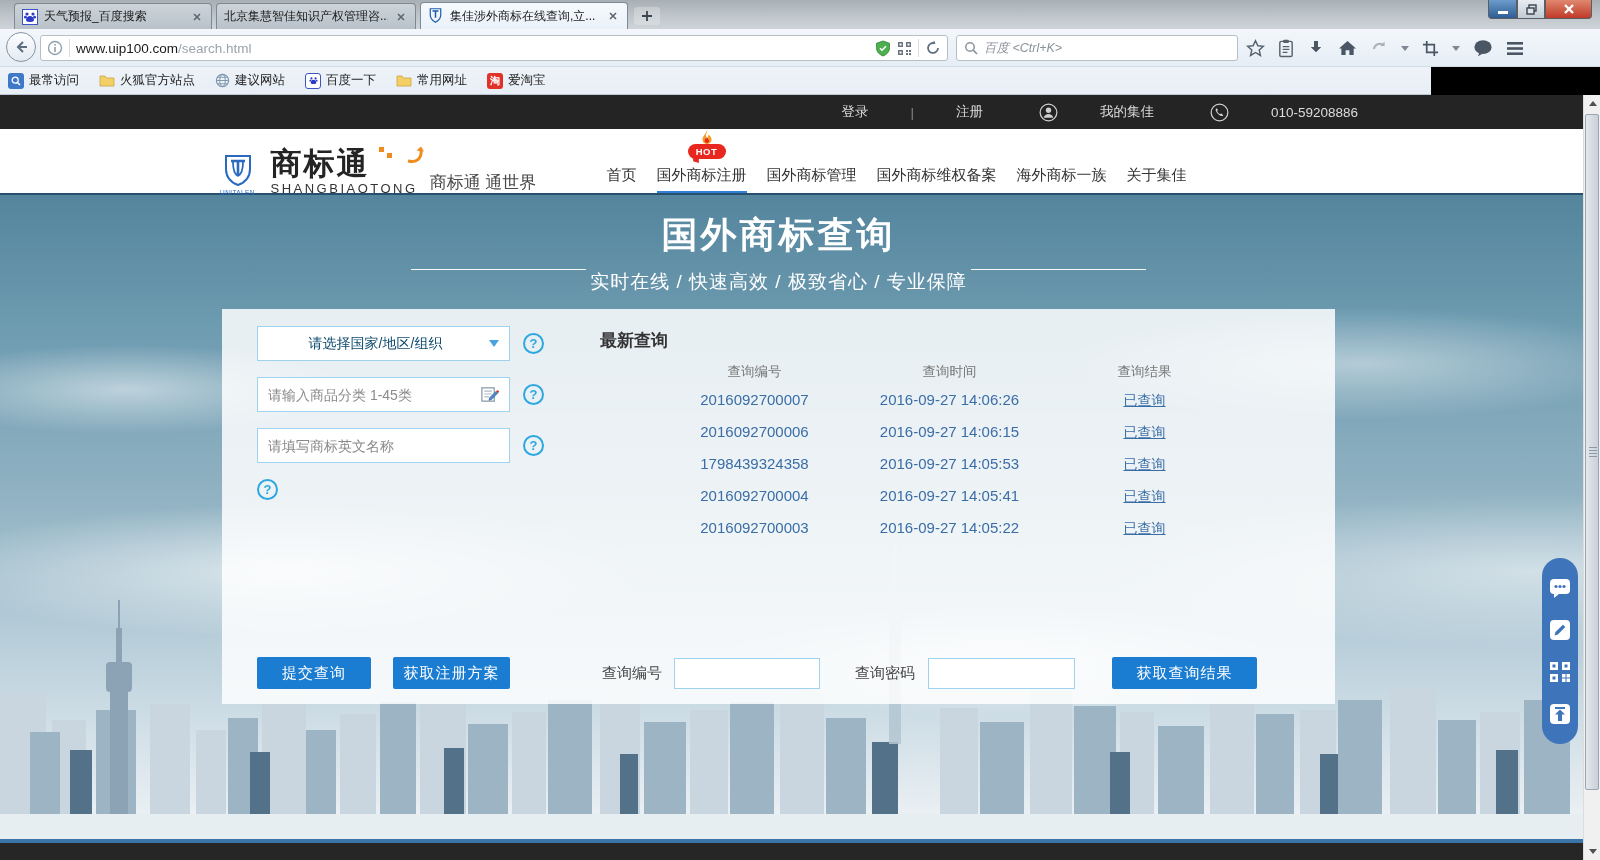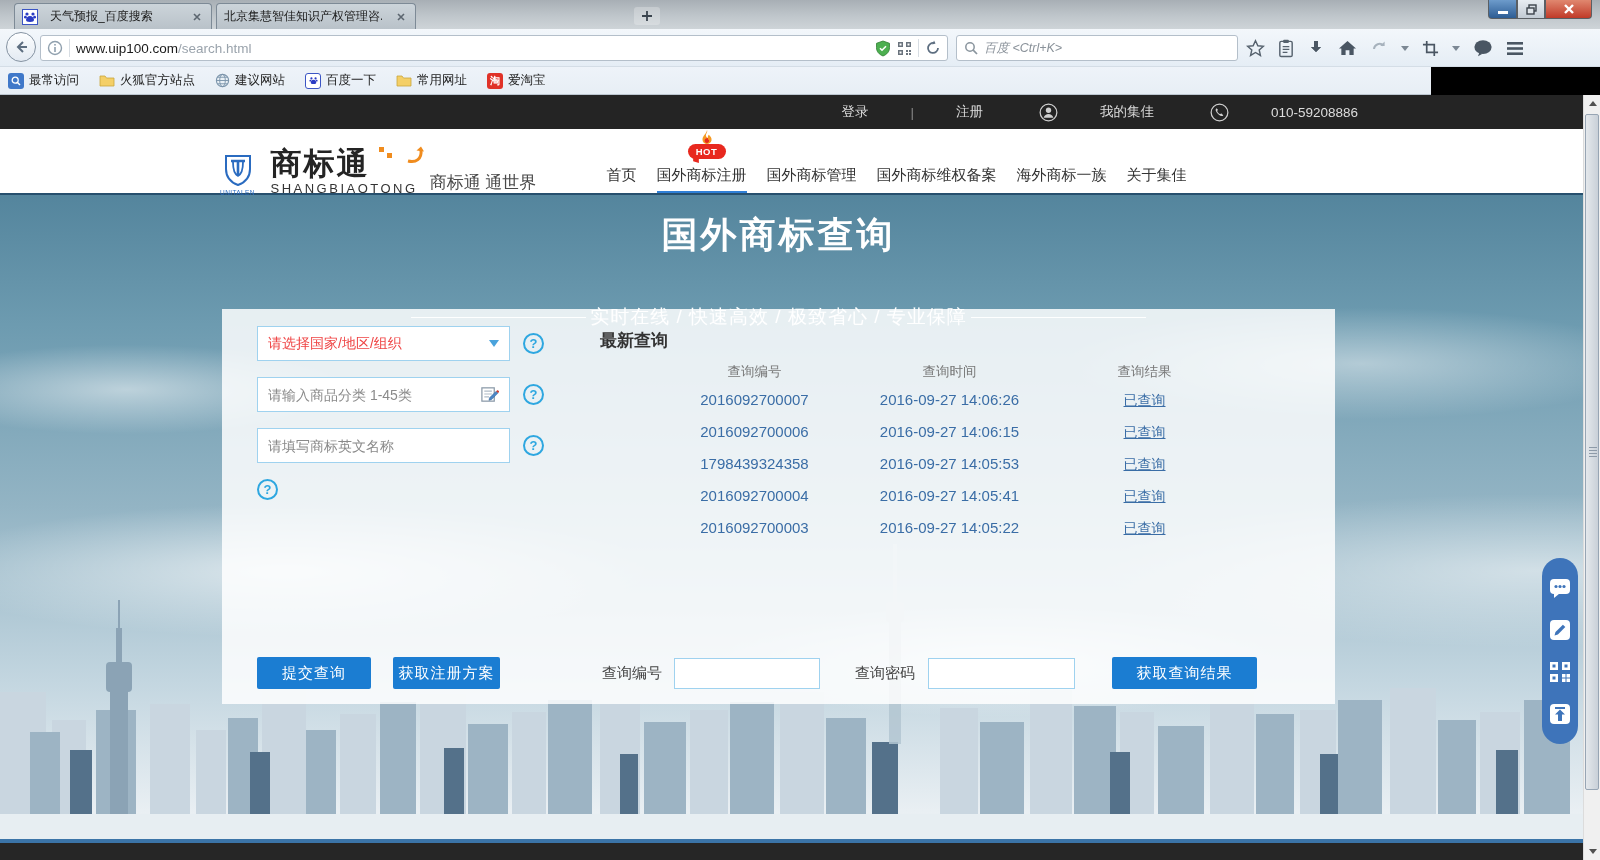--- a/index.html
+++ b/index.html
@@ -4,21 +4,21 @@
 <style>
   * { box-sizing: border-box; margin: 0; padding: 0; }
   html,body { width:1600px; height:860px; overflow:hidden; font-family:"Liberation Sans",sans-serif; background:#000; }
   svg { display:block; }
 
   
   .titlebar { position:absolute; left:0; top:0; width:1600px; height:29px;
     background:linear-gradient(180deg,#a8afb5 0%,#bfc6cb 55%,#ced4d8 100%); }
   .tab { position:absolute; top:3px; height:26px; border:1px solid #7d8a96; border-bottom:none;
     border-radius:4px 4px 0 0; background:linear-gradient(180deg,#ccd4da,#b9c2c9);
-    display:flex; align-items:center; padding:0 7px; gap:12px; font-size:12px; color:#1a1a1a; cursor:default; }
+    display:flex; align-items:center; padding:0 7px; gap:6px; font-size:12px; color:#1a1a1a; cursor:default; }
   .tab.active { background:linear-gradient(180deg,#f6fafd 0%,#e9f1f8 100%); height:27px; top:2px; z-index:3; }
   .tab-title { flex:1; overflow:hidden; white-space:nowrap; }
   .tab-close { width:14px; height:14px; flex:0 0 auto; }
   .favicon { width:16px; height:16px; flex:0 0 auto; }
   .newtab-btn { position:absolute; top:7px; height:18px; width:26px; border-radius:3px;
     background:rgba(255,255,255,.25); display:flex; align-items:center; justify-content:center; }
   .winbtns { position:absolute; top:0; right:8px; display:flex; }
   .winbtn { height:19px; border:1px solid #5a5f64; border-top:none; display:flex; align-items:center; justify-content:center; }
   .winbtn.min { width:29px; border-radius:0 0 0 4px; background:linear-gradient(180deg,#6d9bcb,#2d5d94); }
   .winbtn.restore { width:28px; background:linear-gradient(180deg,#e8edf2,#c2cbd4); }
@@ -82,31 +82,31 @@
   .hero { position:absolute; left:0; top:100px; width:1583px; height:648px; overflow:hidden;
     background-image:
       radial-gradient(ellipse 320px 64px at 8% 30%, rgba(255,255,255,.5), transparent 70%),
       radial-gradient(ellipse 420px 80px at 86% 26%, rgba(255,255,255,.45), transparent 70%),
       radial-gradient(ellipse 520px 95px at 18% 58%, rgba(255,255,255,.6), transparent 70%),
       radial-gradient(ellipse 400px 80px at 63% 72%, rgba(255,255,255,.55), transparent 70%),
       radial-gradient(ellipse 620px 110px at 97% 58%, rgba(255,255,255,.5), transparent 70%),
       linear-gradient(180deg,#54859d 0%,#6d9bb0 20%,#93b4c4 48%,#c3d6e0 75%,#e9eff3 95%,#edf2f5 100%); }
   .hero-title { position:absolute; left:222px; top:16px; width:1113px; text-align:center;
     font-size:36px; font-weight:bold; color:#fff; letter-spacing:3px; }
-  .hero-sub { position:absolute; left:222px; top:74px; width:1113px; display:flex; align-items:center; justify-content:center; gap:4px;margin-top:35px; }
+  .hero-sub { position:absolute; left:222px; top:74px; width:1113px; display:flex; justify-content:center; gap:4px; }
   .hero-sub-line { width:175px; height:1px; background:rgba(255,255,255,.95); }
   .hero-sub-text { font-size:19px; color:#fff; letter-spacing:1px; }
   .skyline { position:absolute; left:0; top:347px; width:1583px; height:301px; z-index:1; }
 
   
   .panel { position:absolute; left:222px; top:114px; width:1113px; height:395px; background:rgba(255,255,255,.84); z-index:2; }
   .form-col { position:absolute; left:35px; top:17px; display:flex; flex-direction:column; gap:16px; }
   .field-row { display:flex; align-items:center; gap:13px; }
   .field-box { width:253px; height:35px; background:#fff; border:1px solid #9fd2ef; display:flex; align-items:center; padding:0 10px; gap:6px; }
-  .field-box .ph { flex:1; font-size:14px; color:#ef4444; white-space:nowrap; overflow:hidden; }
+  .field-box .ph { flex:1; font-size:14px; color:#0c4a6e; white-space:nowrap; overflow:hidden;text-align:center; }
   .field-box input { border:none; outline:none; flex:1; font-size:14px; color:#444; font-family:"Liberation Sans",sans-serif; background:transparent; }
   .field-box input::placeholder { color:#8a8a8a; }
   .sel-arrow { width:0; height:0; border-left:5px solid transparent; border-right:5px solid transparent; border-top:7px solid #4aa3dc; }
   .help { width:21px; height:21px; border-radius:50%; border:2px solid #2ea7e0; color:#2ea7e0;
     font-size:13px; font-weight:bold; display:flex; align-items:center; justify-content:center; cursor:pointer; }
 
   .results { position:absolute; left:378px; top:20px; }
   .results-heading { font-size:17px; font-weight:bold; color:#333; }
   .rtable { margin:8px 0 0 57px; }
   .rrow { display:flex; }
@@ -157,20 +157,34 @@
     </span>
     <span class="tab-title">天气预报_百度搜索</span>
     <span class="tab-close">
       <svg width="14" height="14" viewBox="0 0 14 14">
           <path d="M4 4l6 6M10 4l-6 6" stroke="#5c6670" stroke-width="1.6"></path>
         </svg>
     </span>
   </div>
   <div class="tab" style="left:216px;width:200px;">
     <span class="tab-title">北京集慧智佳知识产权管理咨...</span>
+    <span class="tab-close">
+      <svg width="14" height="14" viewBox="0 0 14 14">
+          <path d="M4 4l6 6M10 4l-6 6" stroke="#5c6670" stroke-width="1.6"></path>
+        </svg>
+    </span>
+  </div>
+  <div class="tab active" style="left:420px;width:208px;">
+    <span class="favicon">
+      <svg width="15" height="15" viewBox="0 0 20 20">
+          <path d="M3 1h14v8c0 5-3 8-7 10-4-2-7-5-7-10z" fill="none" stroke="#1e5bb0" stroke-width="1.6"></path>
+          <path d="M6 4h8M10 4v9" stroke="#1e5bb0" stroke-width="2" fill="none"></path>
+        </svg>
+    </span>
+    <span class="tab-title">集佳涉外商标在线查询,立...</span>
     <span class="tab-close">
       <svg width="14" height="14" viewBox="0 0 14 14">
           <path d="M4 4l6 6M10 4l-6 6" stroke="#5c6670" stroke-width="1.6"></path>
         </svg>
     </span>
   </div>
   <div class="newtab-btn" style="left:634px;">
     <svg width="12" height="12" viewBox="0 0 12 12">
         <path d="M6 1v10M1 6h10" stroke="#3a444e" stroke-width="1.8"></path>
       </svg>
@@ -571,21 +585,21 @@
             <div class="rrow data">
               <span class="rcell">2016092700003</span>
               <span class="rcell">2016-09-27 14:05:22</span>
               <span class="rcell"><span class="rlink">已查询</span></span>
             </div>
           </div>
         </div>
 
         <div class="panel-bottom">
           <button class="btn" style="left:35px;width:114px;text-align:center;">提交查询</button>
-          <button class="btn" style="left:171px;width:107px;">获取注册方案</button>
+          <button class="btn" style="left:171px;width:117px;">获取注册方案</button>
           <span class="lk-label" style="left:380px;">查询编号</span>
           <input class="lk-input" style="left: 452px; width: 146px;">
           <span class="lk-label" style="left:633px;">查询密码</span>
           <input class="lk-input" style="left: 706px; width: 147px;">
           <button class="btn" style="left:890px;width:145px;">获取查询结果</button>
         </div>
 
       </div>
     </div>
 

